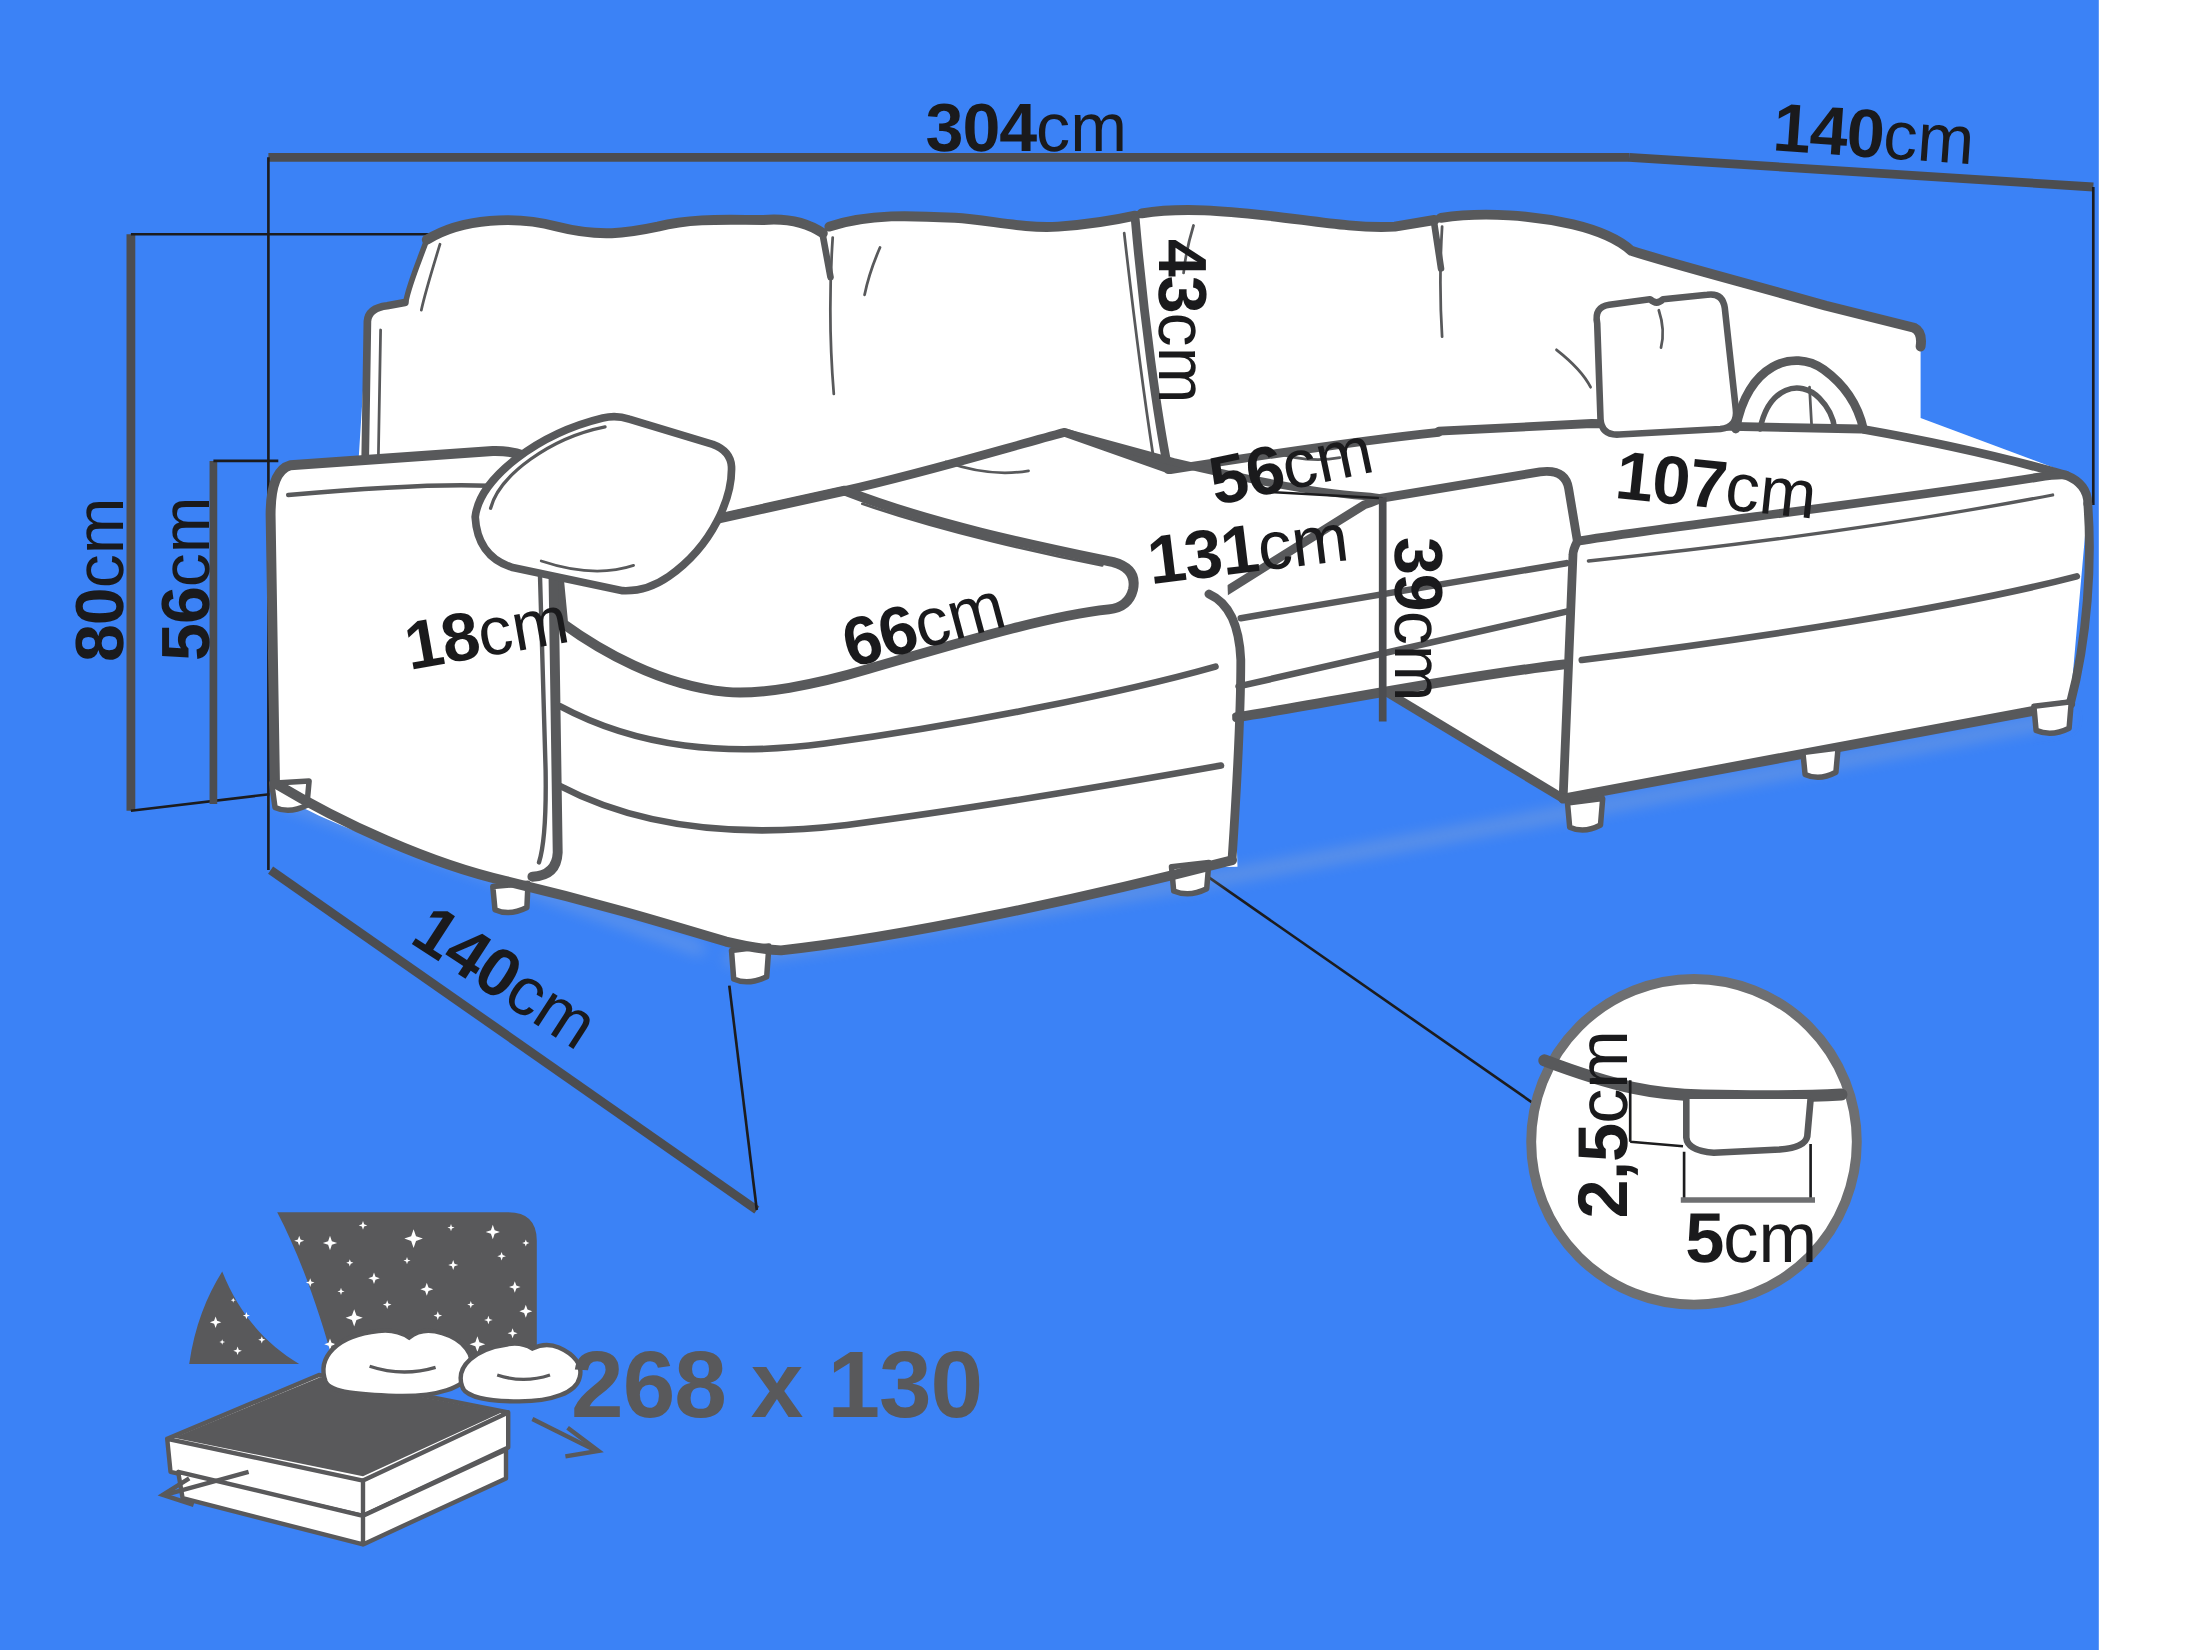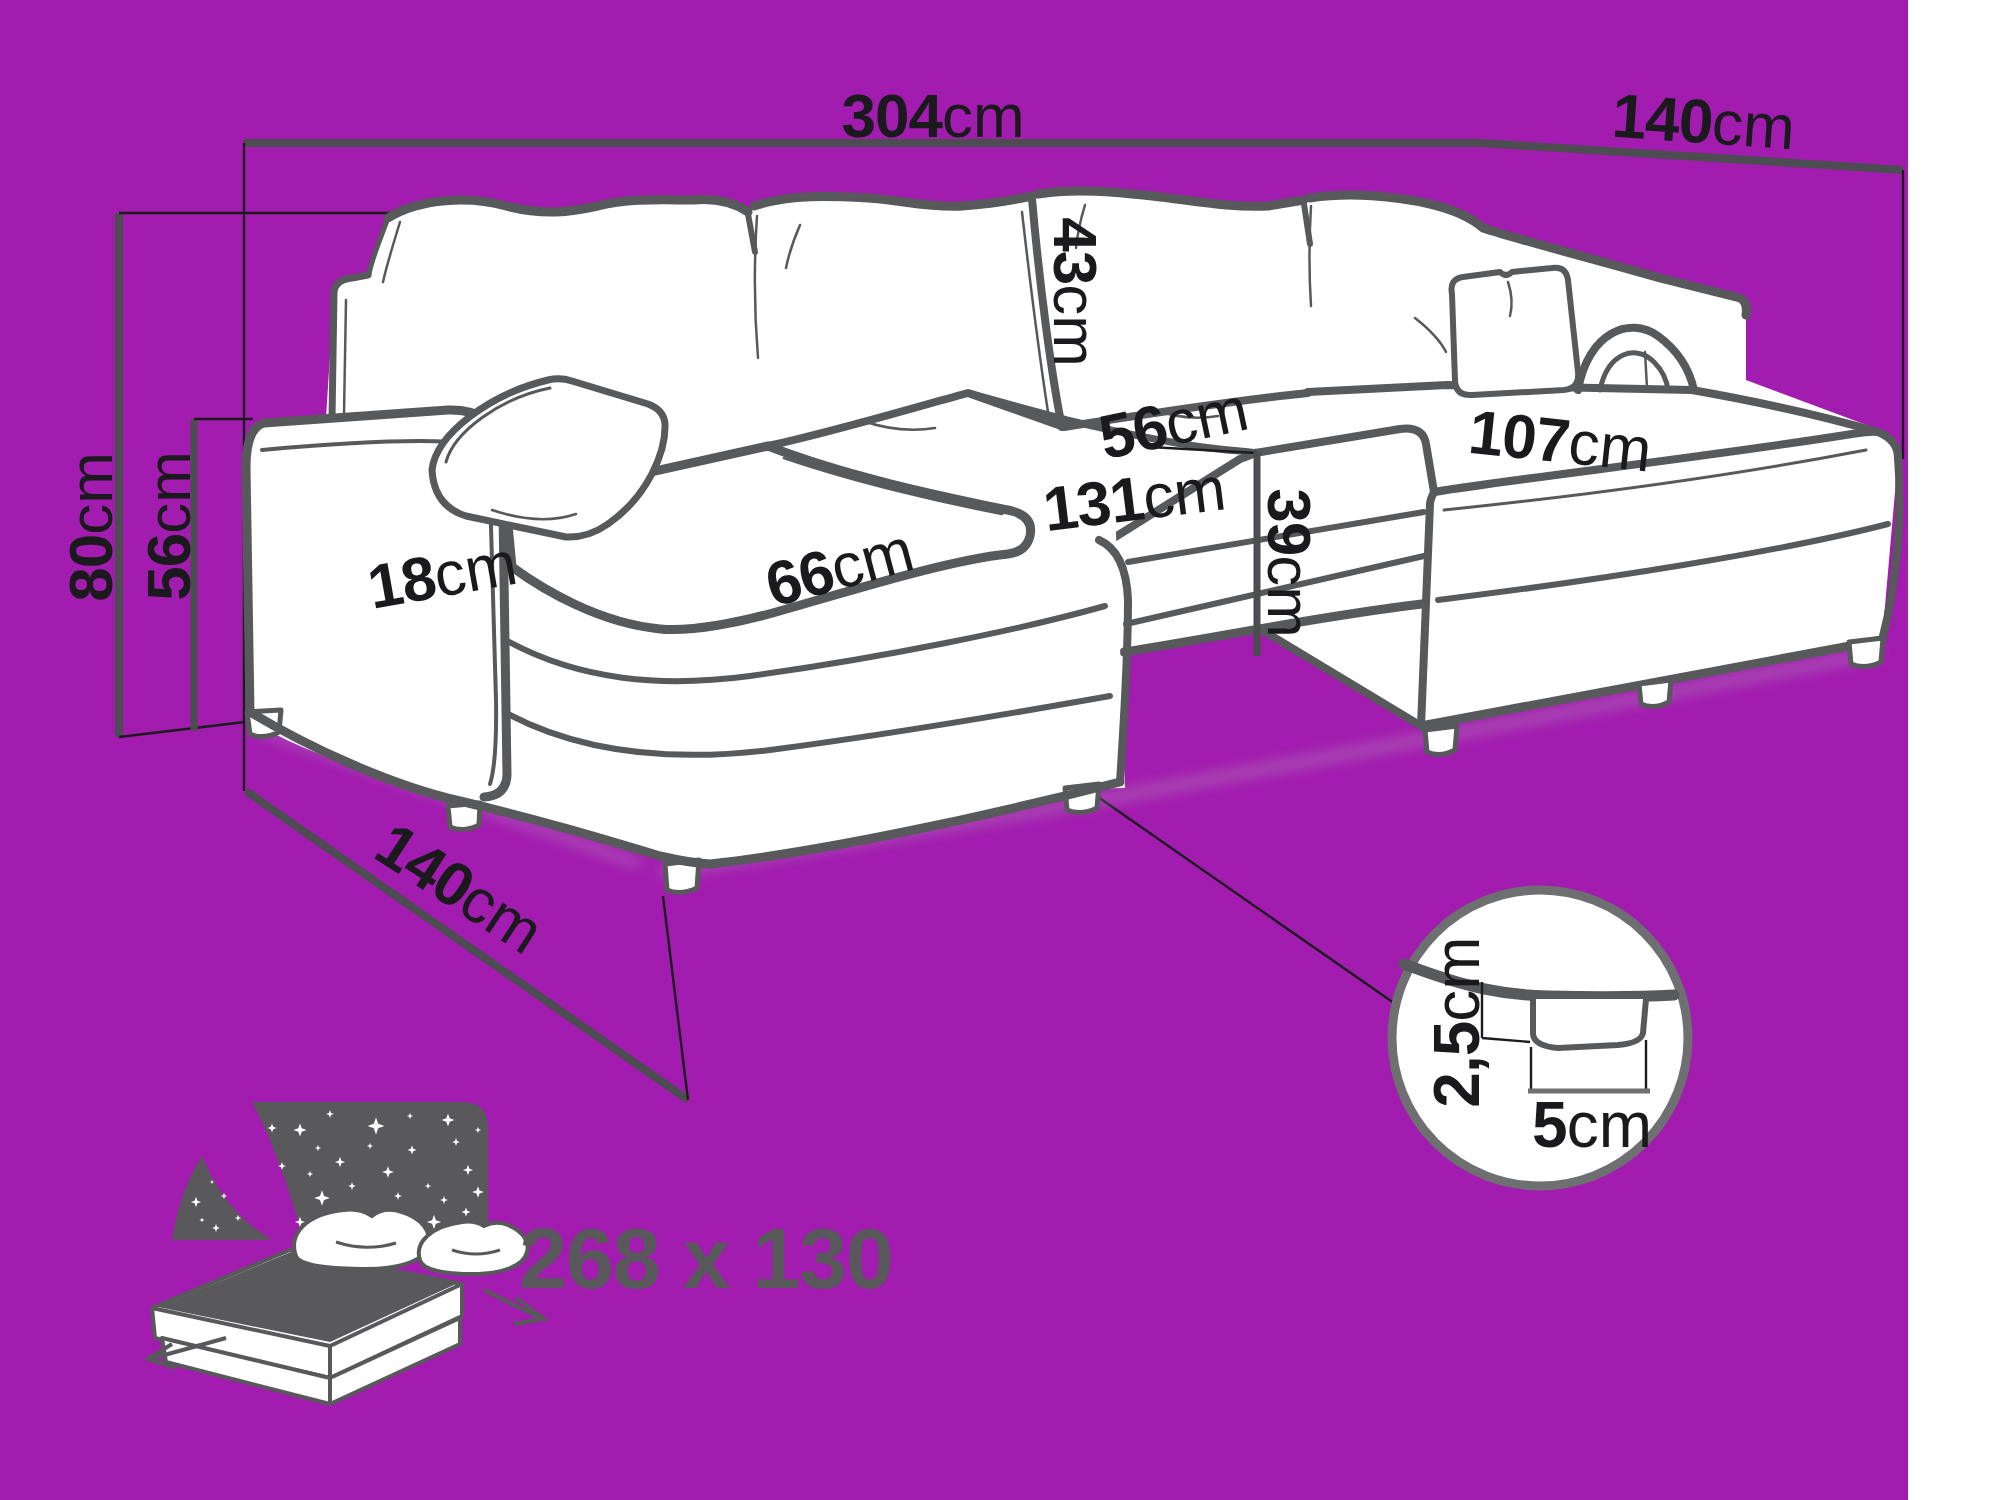--- a/index.html
+++ b/index.html
@@ -1,16 +1,16 @@
 <!DOCTYPE html>
 <html><head>
 <meta charset="utf-8">
 <style>
   html,body{margin:0;padding:0;background:#ffffff;}
-  #stage{width:1908px;height:1500px;position:relative;background:#a21caf;overflow:hidden;text-decoration:underline;}
+  #stage{width:1908px;height:1500px;position:relative;background:#3b82f6;overflow:hidden;text-decoration:underline;}
   svg{display:block;}
   .sofa{stroke:#58595b;fill:none;stroke-linecap:round;stroke-linejoin:round;}
   .sofafill{fill:#ffffff;stroke:none;}
   .dimline{stroke:#4c4d50;fill:none;stroke-linecap:butt;}
   .thin{stroke:#1c1c1e;stroke-width:2.4;fill:none;}
   text{font-family:"Liberation Sans","DejaVu Sans",sans-serif;fill:#1a1a1c;}
   .num{font-weight:bold;letter-spacing:-1px;}
   .unit{font-weight:normal;letter-spacing:0px;}
   .dim{font-size:62px;}
   .small{font-size:64px;}

